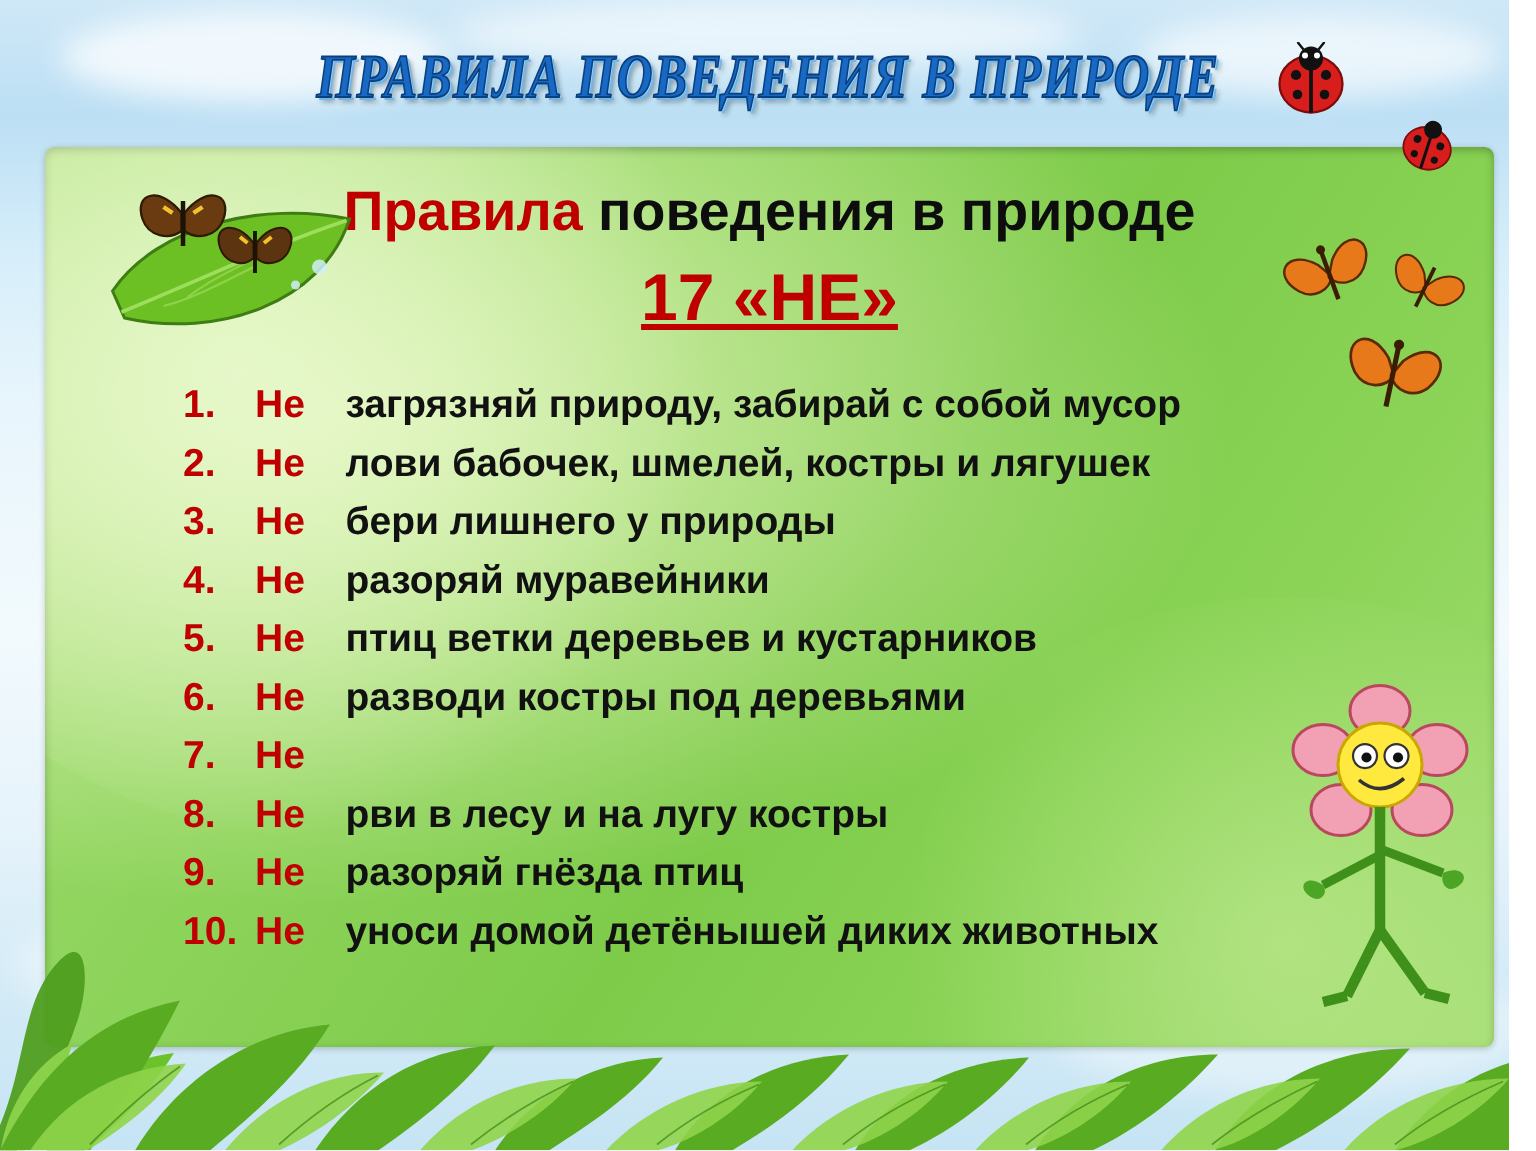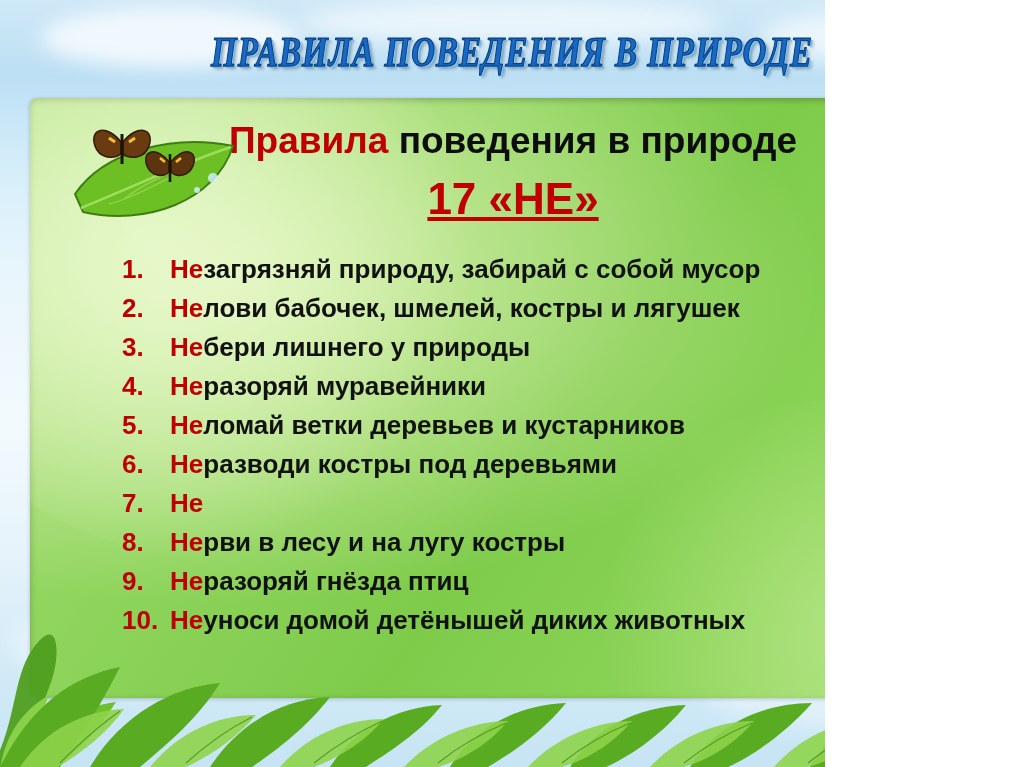--- a/index.html
+++ b/index.html
@@ -9,21 +9,21 @@
   body {
     width: 1024px;
     height: 767px;
     overflow: hidden;
     font-family: "Liberation Sans", sans-serif;
     background: #ffffff;
   }
 
   #slide {
     position: relative;
-    width: 825px;
+    width: 1006px;
     height: 767px;
     overflow: hidden;
     background: linear-gradient(to bottom,
       #cfe8f7 0%,
       #bcdff4 10%,
       #d6eefa 22%,
       #e8f5fc 35%,
       #f2fafd 55%,
       #e6f3fb 72%,
       #d4ebf7 85%,
@@ -178,21 +178,21 @@
   .rule .num {
     width: 48px;
     flex: 0 0 48px;
     color: #c00000;
     font-weight: bold;
     text-align: left;
   }
   .rule .ne {
     color: #c00000;
     font-weight: bold;
-    margin-right: 0;
+    margin-right: 27px;
     flex: 0 0 auto;
   }
   .rule .txt {
     color: #111111;
     font-weight: bold;
     white-space: nowrap;
     text-align: center;
   }
 
   
@@ -367,21 +367,21 @@
           <span class="txt">бери лишнего у природы</span>
         </div>
         <div class="rule">
           <span class="num">4.</span>
           <span class="ne">Не</span>
           <span class="txt">разоряй муравейники</span>
         </div>
         <div class="rule">
           <span class="num">5.</span>
           <span class="ne">Не</span>
-          <span class="txt">ломай ветки деревьев и кустарников</span>
+          <span class="txt">птиц ветки деревьев и кустарников</span>
         </div>
         <div class="rule">
           <span class="num">6.</span>
           <span class="ne">Не</span>
           <span class="txt">разводи костры под деревьями</span>
         </div>
         <div class="rule">
           <span class="num">7.</span>
           <span class="ne">Не</span>
         </div>

